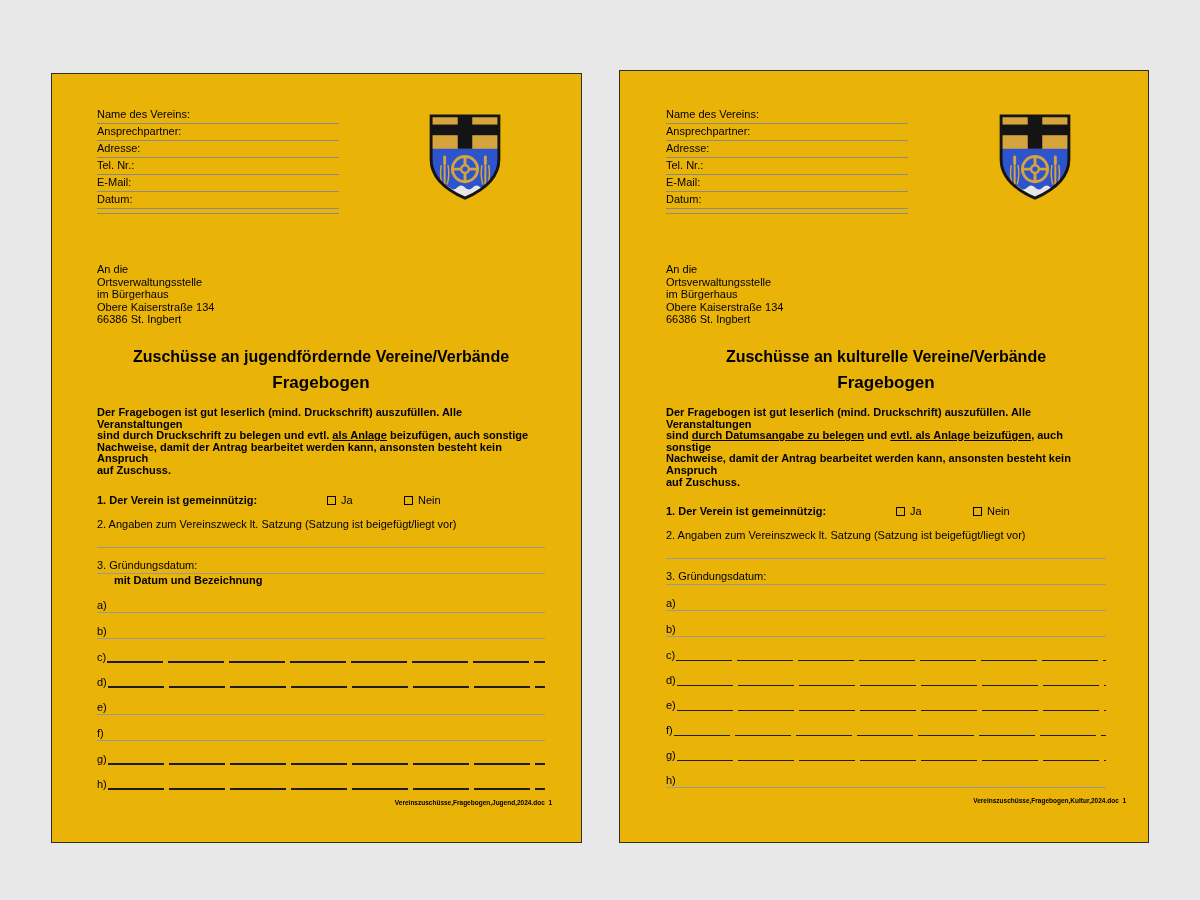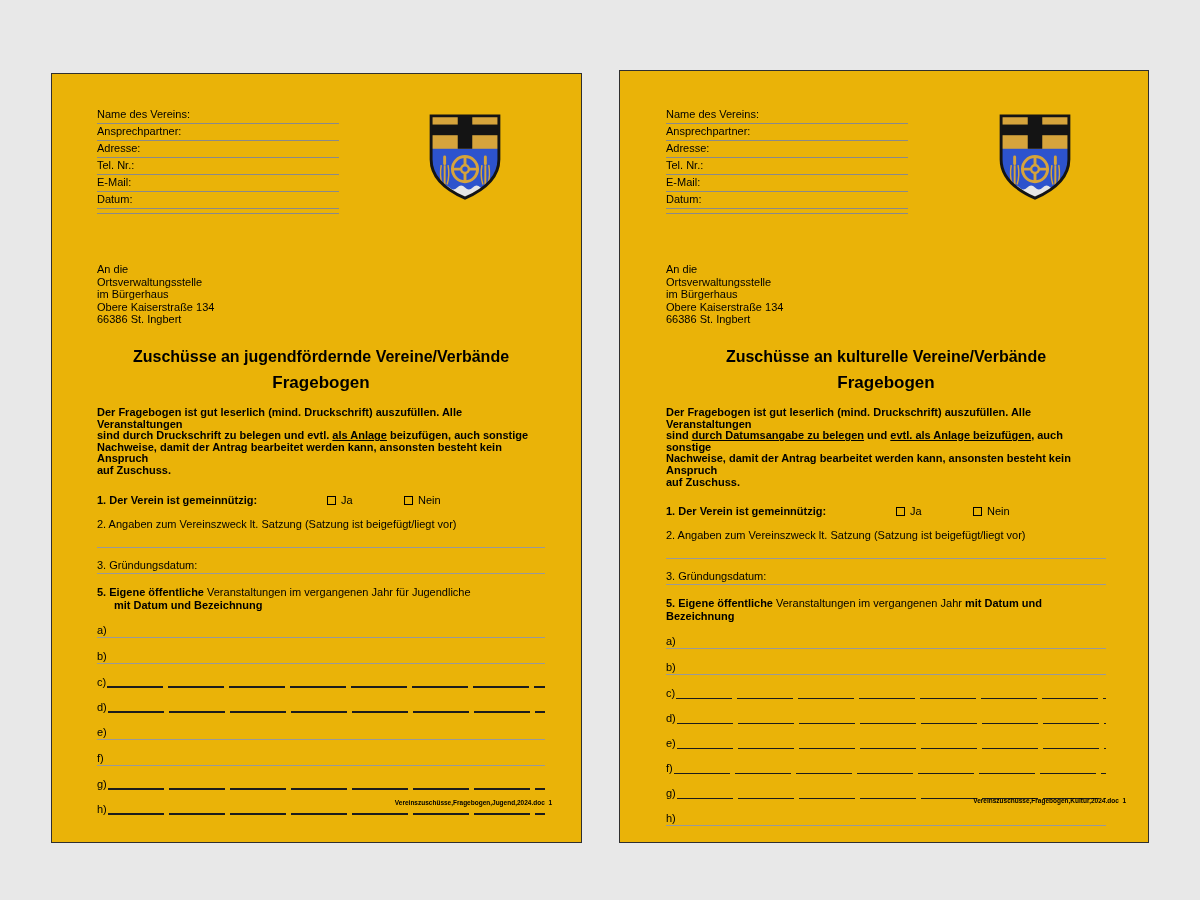--- a/index.html
+++ b/index.html
@@ -124,21 +124,20 @@
   <div class="q1">
     <span>1. Der Verein ist gemeinnützig:</span>
     <span class="opt ja"><span class="cbx"></span><span>Ja</span></span>
     <span class="opt nein"><span class="cbx"></span><span>Nein</span></span>
   </div>
 
   <div class="q2">2. Angaben zum Vereinszweck lt. Satzung (Satzung ist beigefügt/liegt vor)</div>
   <div class="blankline"></div>
   <div class="q3">3. Gründungsdatum:</div>
 
-  <div class="q5"><b>5. Eigene öffentliche</b><span> Veranstaltungen im vergangenen Jahr für Jugendliche</span><b></b></div>
   <div class="q5line2">mit Datum und Bezeichnung</div>
 
   <div class="ansrow thin">
       <span class="anslbl">a)</span>
     </div>
   <div class="ansrow thin">
       <span class="anslbl">b)</span>
     </div>
   <div class="ansrow">
       <span class="anslbl">c)</span>
@@ -230,21 +229,20 @@
   <div class="q1">
     <span>1. Der Verein ist gemeinnützig:</span>
     <span class="opt ja"><span class="cbx"></span><span>Ja</span></span>
     <span class="opt nein"><span class="cbx"></span><span>Nein</span></span>
   </div>
 
   <div class="q2">2. Angaben zum Vereinszweck lt. Satzung (Satzung ist beigefügt/liegt vor)</div>
   <div class="blankline"></div>
   <div class="q3">3. Gründungsdatum:</div>
 
-  <div class="q5"><b>5. Eigene öffentliche</b><span> Veranstaltungen im vergangenen Jahr </span><b>mit Datum und Bezeichnung</b></div>
   <div class="q5line2"></div>
 
   <div class="ansrow thin">
       <span class="anslbl">a)</span>
     </div>
   <div class="ansrow thin">
       <span class="anslbl">b)</span>
     </div>
   <div class="ansrow">
       <span class="anslbl">c)</span>

